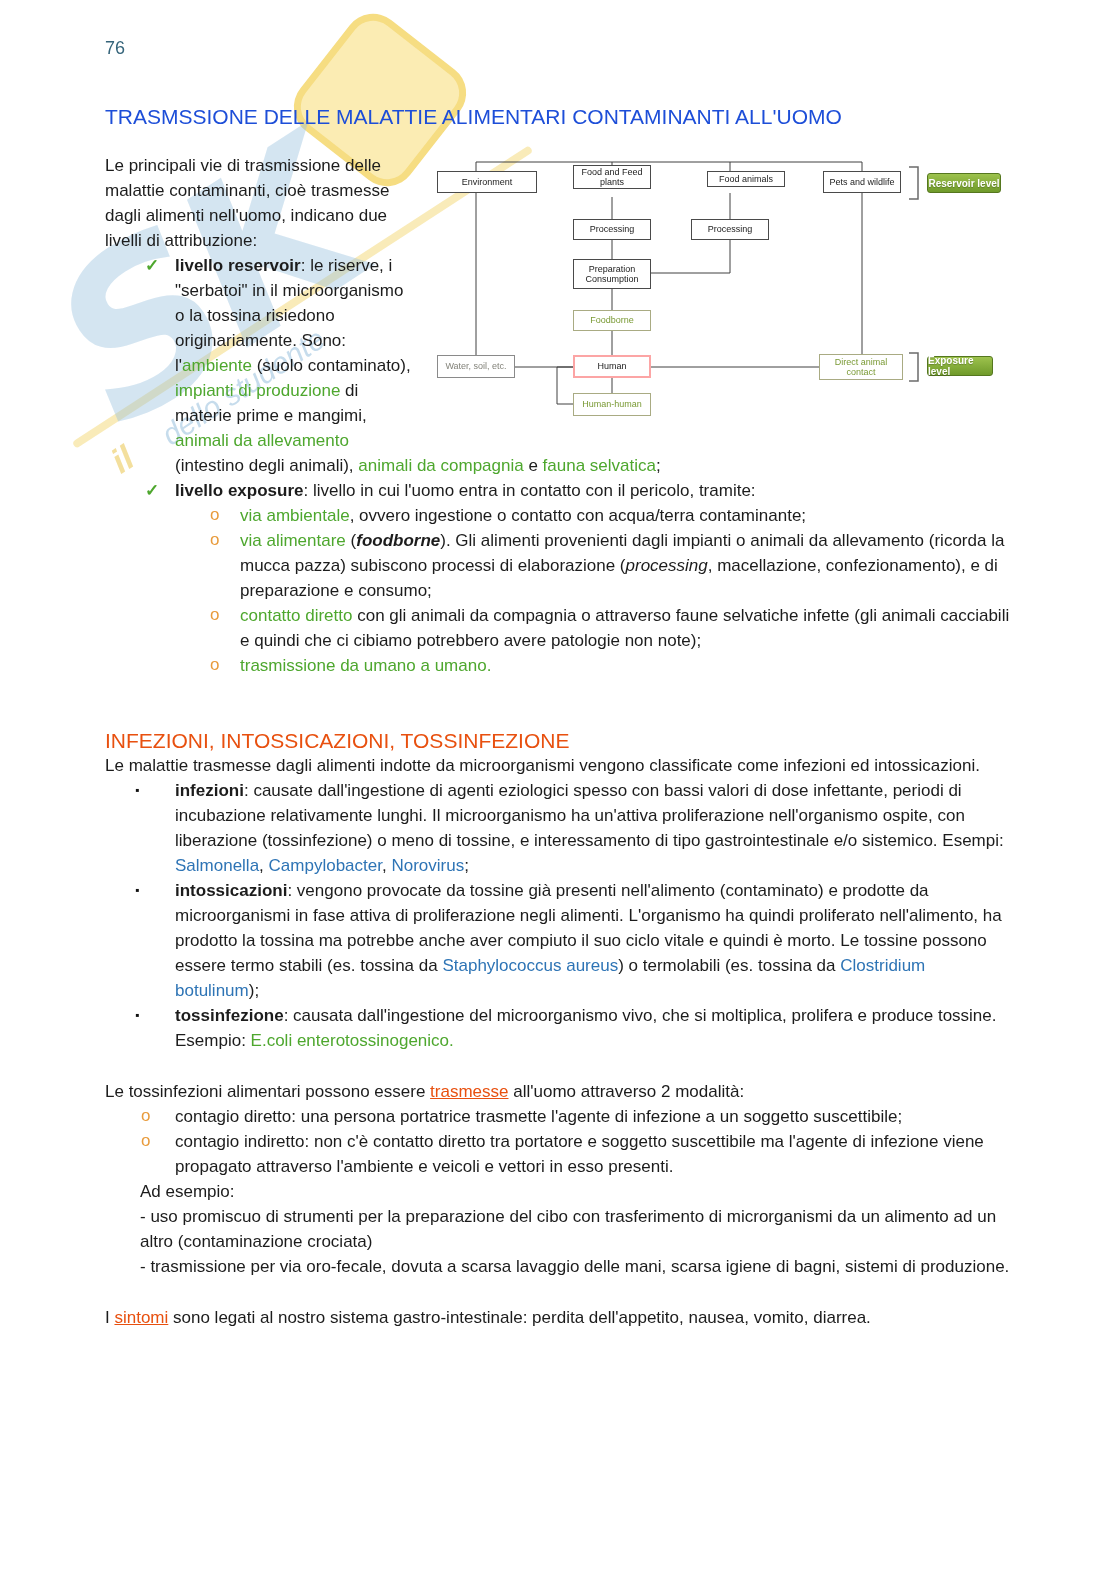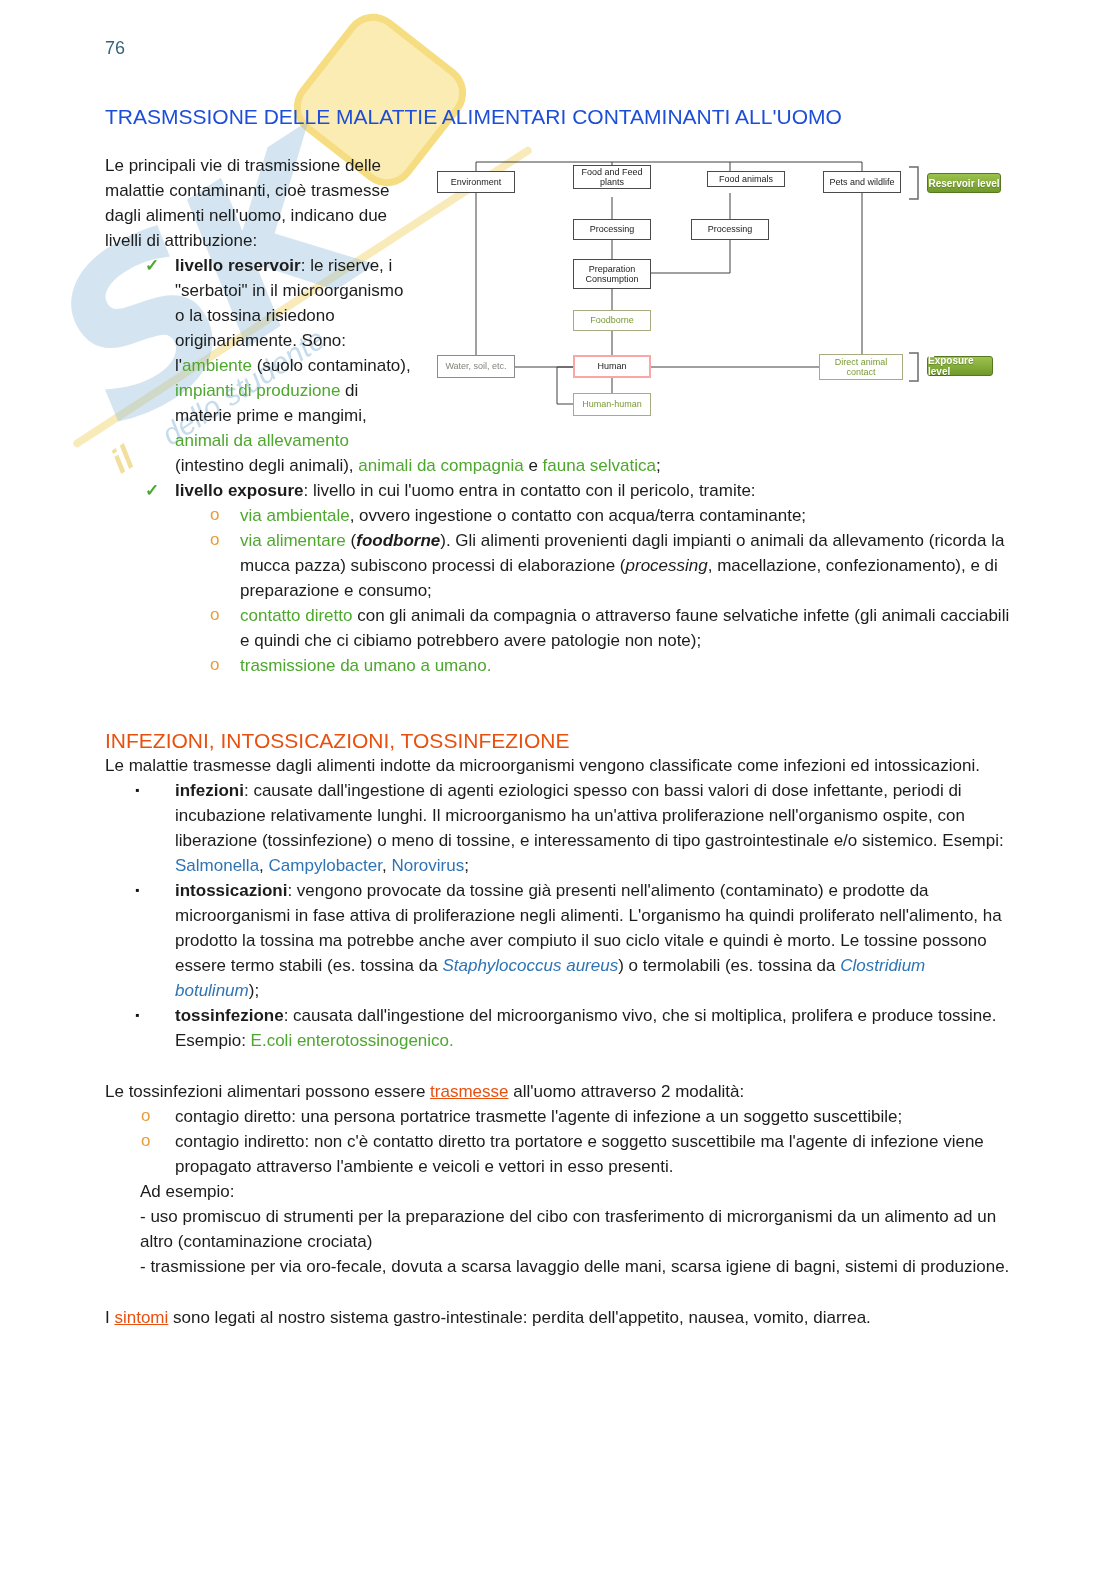--- a/index.html
+++ b/index.html
@@ -34,21 +34,21 @@
   .page-number { color:#35647a; font-size:18px; line-height:24px; margin-bottom:44px; }
 
   p, .li { font-size:17px; line-height:25px; margin:0; }
   .h-orange { font-size:21px; line-height:25px; font-weight:normal; color:#1d4ed8; margin:0 0 24px 0; }
   .h2-orange { font-size:21px; line-height:25px; font-weight:normal; color:#e8500f; margin:50px 0 0 0; }
 
   .b { font-weight:bold; }
   .i { font-style:italic; }
   .g { color:#4ea72e; }
   .blue { color:#2e74b5; }
-  .blue-i { color:#2e74b5; font-style:italic; }
+  .blue-i { color:#2e74b5; }
   .link-orange { color:#e8500f; text-decoration:underline; cursor:pointer; }
 
   
   .check-item { position:relative; padding-left:70px; }
   .check-item .marker { position:absolute; left:40px; top:0; color:#4ea72e; font-weight:bold; }
   .sub-item { position:relative; padding-left:135px; }
   .sub-item .marker { position:absolute; left:105px; top:-1px; color:#e89b3c; }
   .sq-item { position:relative; padding-left:70px; }
   .sq-item .marker { position:absolute; left:30px; top:0; color:#111; font-size:12px; }
   .o-item { position:relative; padding-left:70px; }
@@ -109,21 +109,21 @@
             <path d="M80 212 H138"></path>
             <path d="M216 212 H384"></path>
             <path d="M177 223 V238"></path>
             <path d="M138 249 H122 V212 H138"></path>
           </g>
           <g stroke="#6b6b6b" stroke-width="1.5" fill="none">
             <path d="M474 12 H483 V44 H474"></path>
             <path d="M474 198 H483 V226 H474"></path>
           </g>
         </svg>
-        <div class="dnode" style="left:2px;top:16px;width:78px;height:22px">Environment</div>
+        <div class="dnode" style="left:2px;top:16px;width:100px;height:22px">Environment</div>
         <div class="dnode" style="left:138px;top:10px;width:78px;height:24px">Food and Feed plants</div>
         <div class="dnode" style="left:272px;top:16px;width:78px;height:16px">Food animals</div>
         <div class="dnode" style="left:388px;top:16px;width:78px;height:22px">Pets and wildlife</div>
         <div class="dlevel" style="left:492px;top:18px;width:74px;height:20px">Reservoir level</div>
         <div class="dnode" style="left:138px;top:64px;width:78px;height:21px">Processing</div>
         <div class="dnode" style="left:256px;top:64px;width:78px;height:21px">Processing</div>
         <div class="dnode" style="left:138px;top:104px;width:78px;height:30px">Preparation Consumption</div>
         <div class="dnode greenish" style="left:138px;top:155px;width:78px;height:21px">Foodborne</div>
         <div class="dnode greyish" style="left:2px;top:200px;width:78px;height:23px">Water, soil, etc.</div>
         <div class="dnode heavy" style="left:138px;top:200px;width:78px;height:23px">Human</div>

